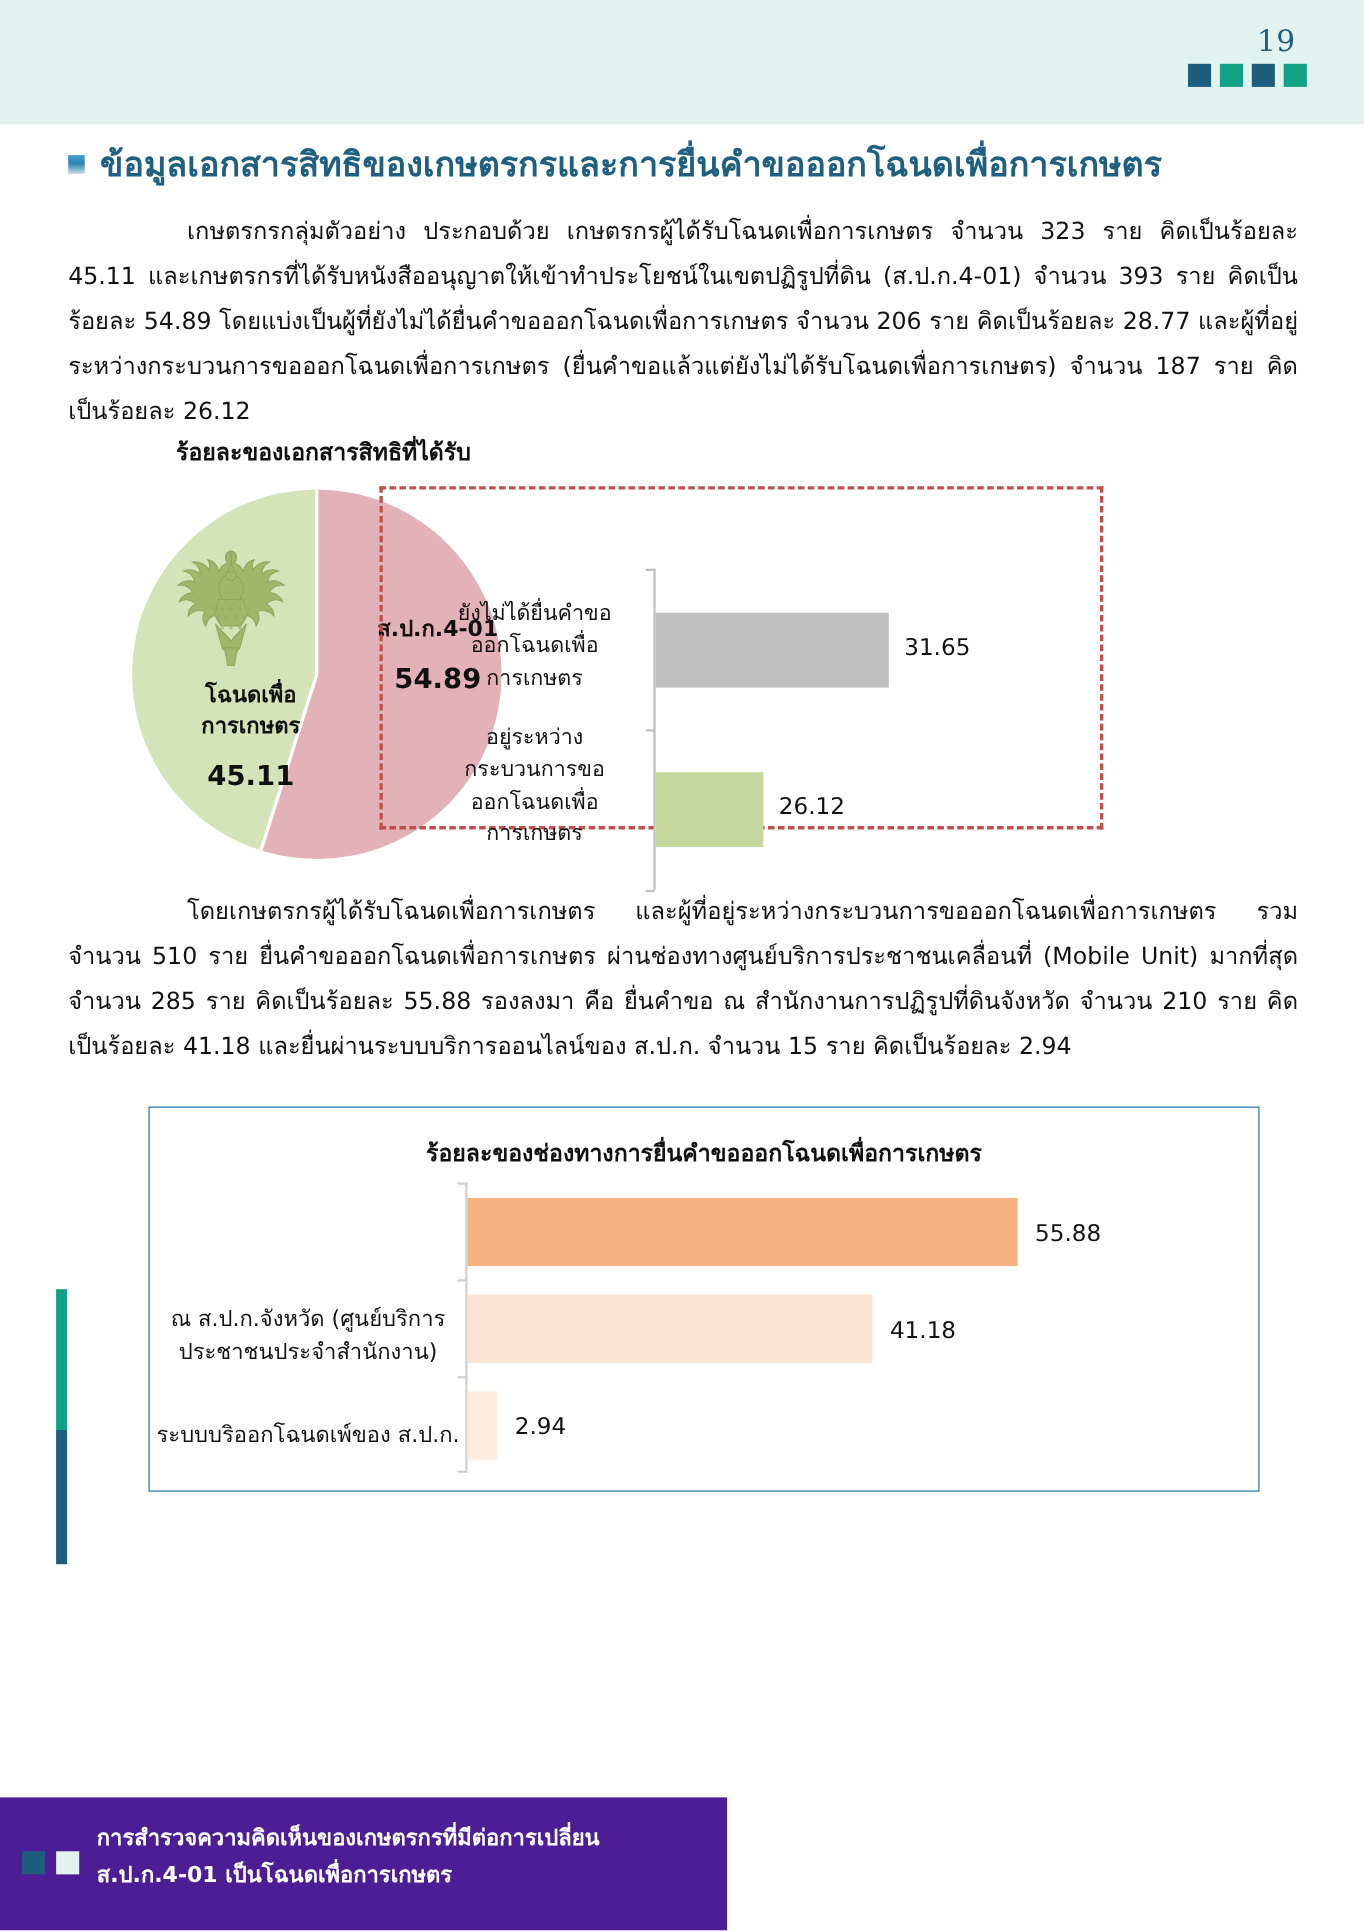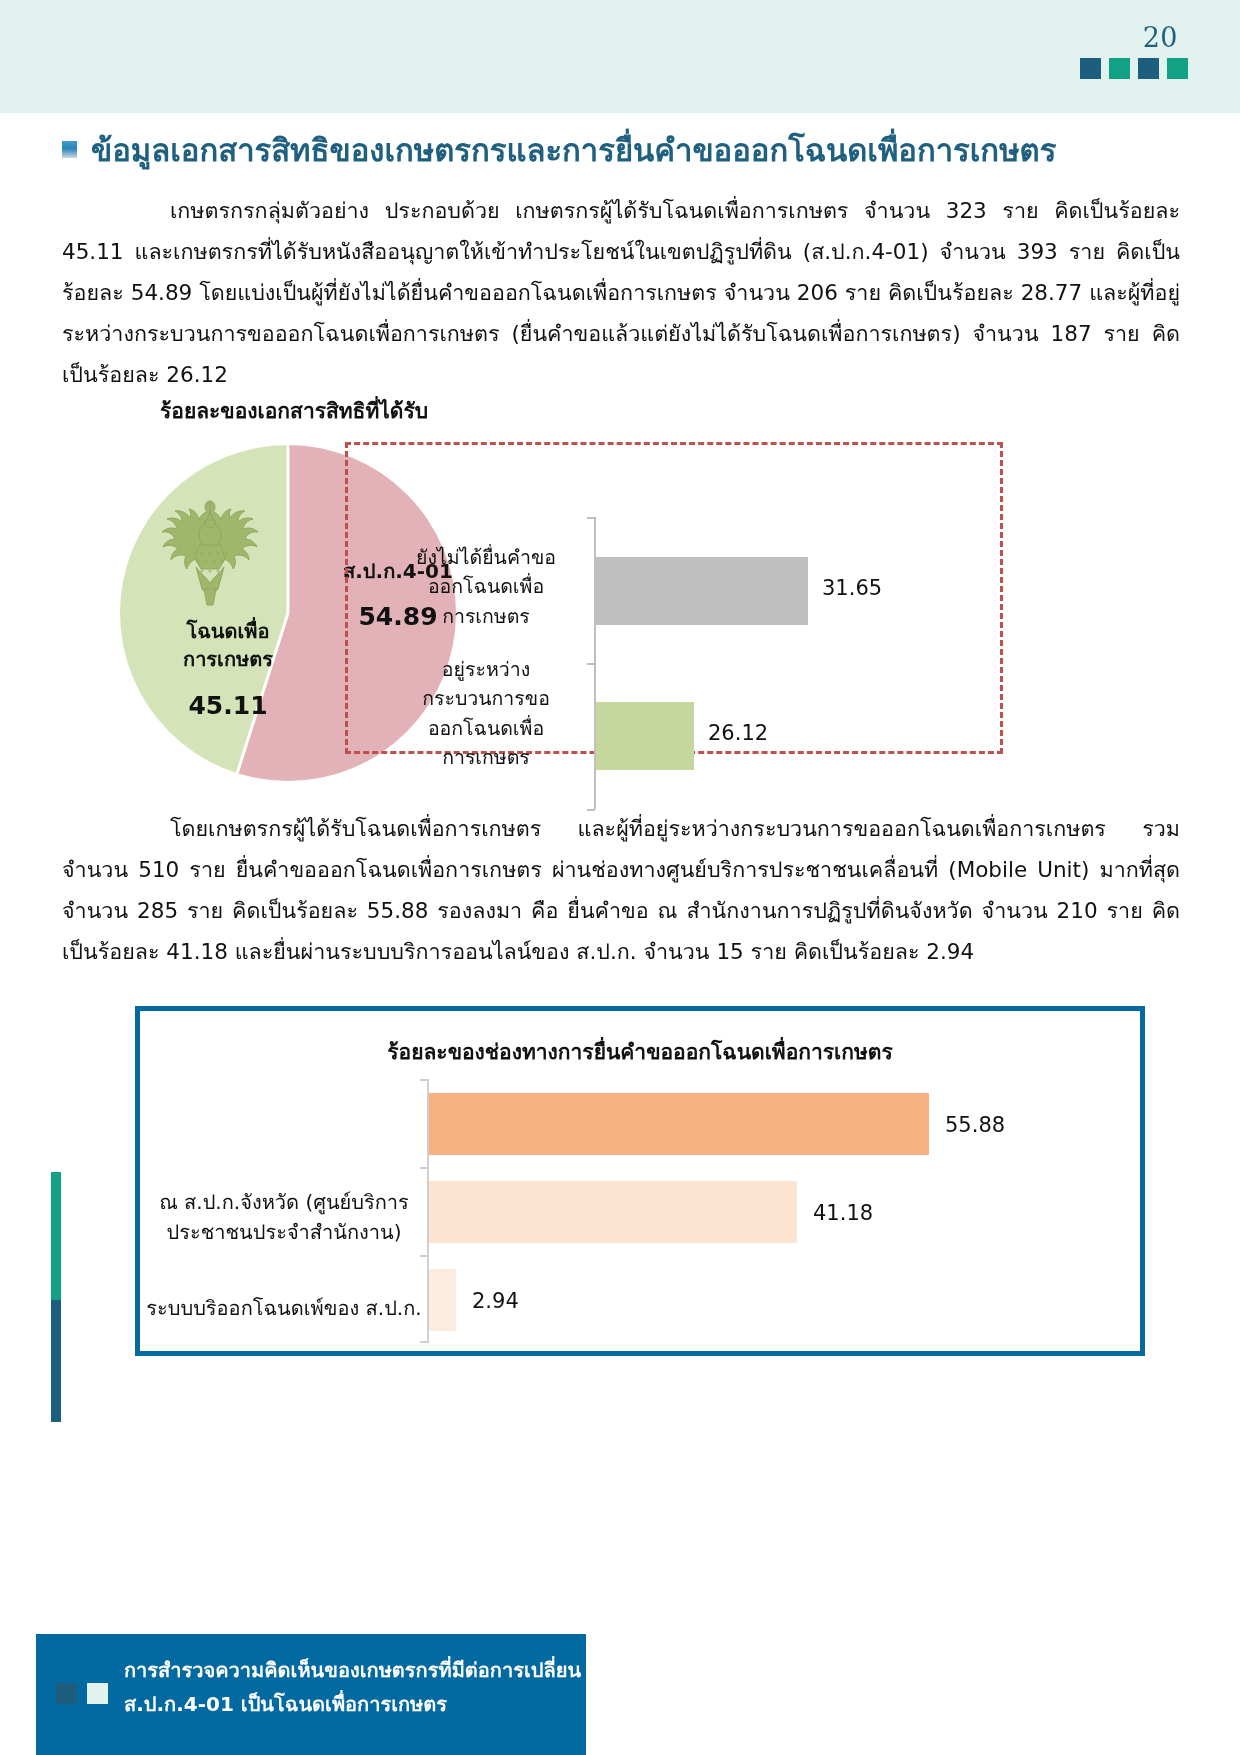--- a/index.html
+++ b/index.html
@@ -191,21 +191,21 @@
     color: #111;
   }
 
   
   .chart2 {
     position: absolute;
     left: 135px;
     top: 1006px;
     width: 1010px;
     height: 350px;
-    border: 5px solid #0369a1;
+    border: 1px solid #0369a1;
     background: #ffffff;
   }
   .chart2-title {
     position: absolute;
     left: 0;
     top: 24px;
     width: 100%;
     text-align: center;
     font-size: 21px;
     font-weight: bold;
@@ -253,24 +253,23 @@
     width: 10px;
   }
   .side-bar.teal { top: 1172px; height: 128px; background: #12a184; }
   .side-bar.navy { top: 1300px; height: 122px; background: #1d5d7e; }
 
   
   .footer {
     position: absolute;
     left: 0;
     bottom: 0;
-    width: 550px;
+    width: 661px;
     height: 121px;
-    background: #0369a1;
-    margin-left: 36px;
+    background: #4c1d95;
   }
   .footer-squares {
     position: absolute;
     left: 20px;
     top: 49px;
     display: flex;
     gap: 10px;
   }
   .footer-squares i { display:block; width: 21px; height: 21px; }
   .footer-text {
@@ -281,21 +280,21 @@
     color: #ffffff;
     font-size: 20px;
     font-weight: bold;
     line-height: 1.68;
   }
 </style>
 </head>
 <body>
 
 <div class="header-band"></div>
-<div class="page-number">20</div>
+<div class="page-number">19</div>
 <div class="header-squares">
   <i style="background:#1d5d7e"></i>
   <i style="background:#11a184"></i>
   <i style="background:#1d5d7e"></i>
   <i style="background:#11a184"></i>
 </div>
 
 <div class="section-title-row">
   <span class="title-bullet"></span>
   <span class="section-title">ข้อมูลเอกสารสิทธิของเกษตรกรและการยื่นคำขอออกโฉนดเพื่อการเกษตร</span>

